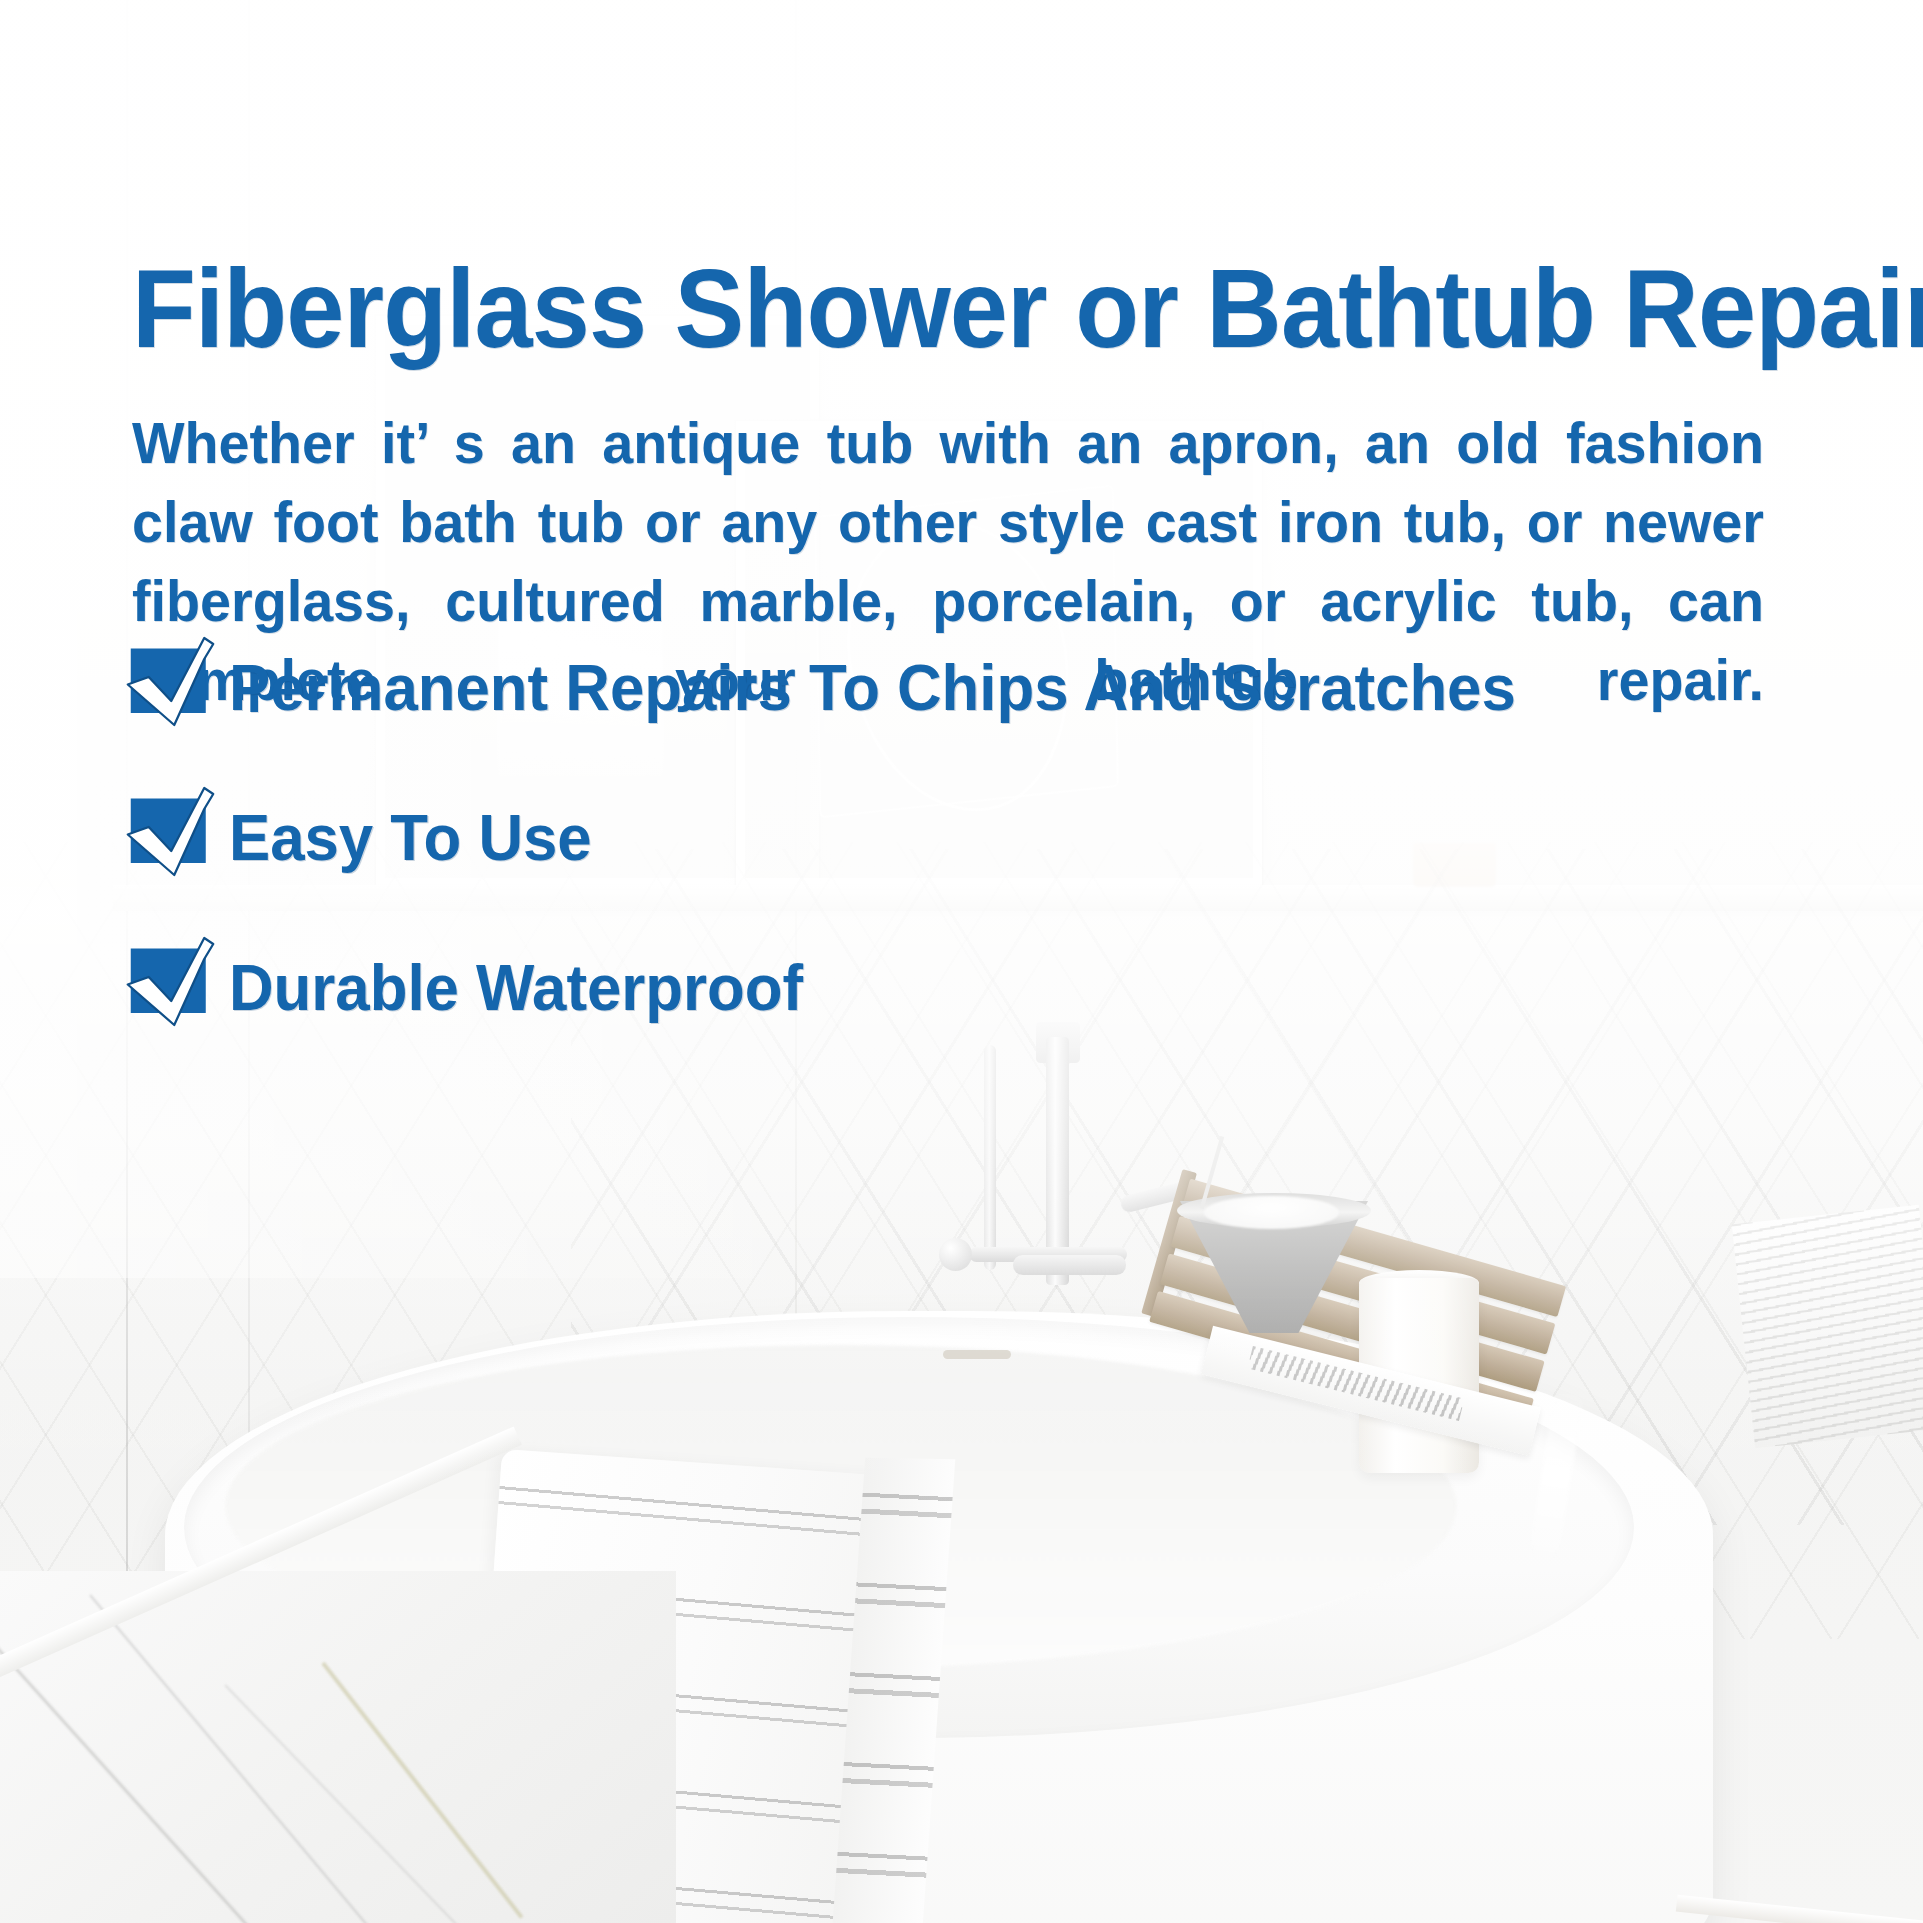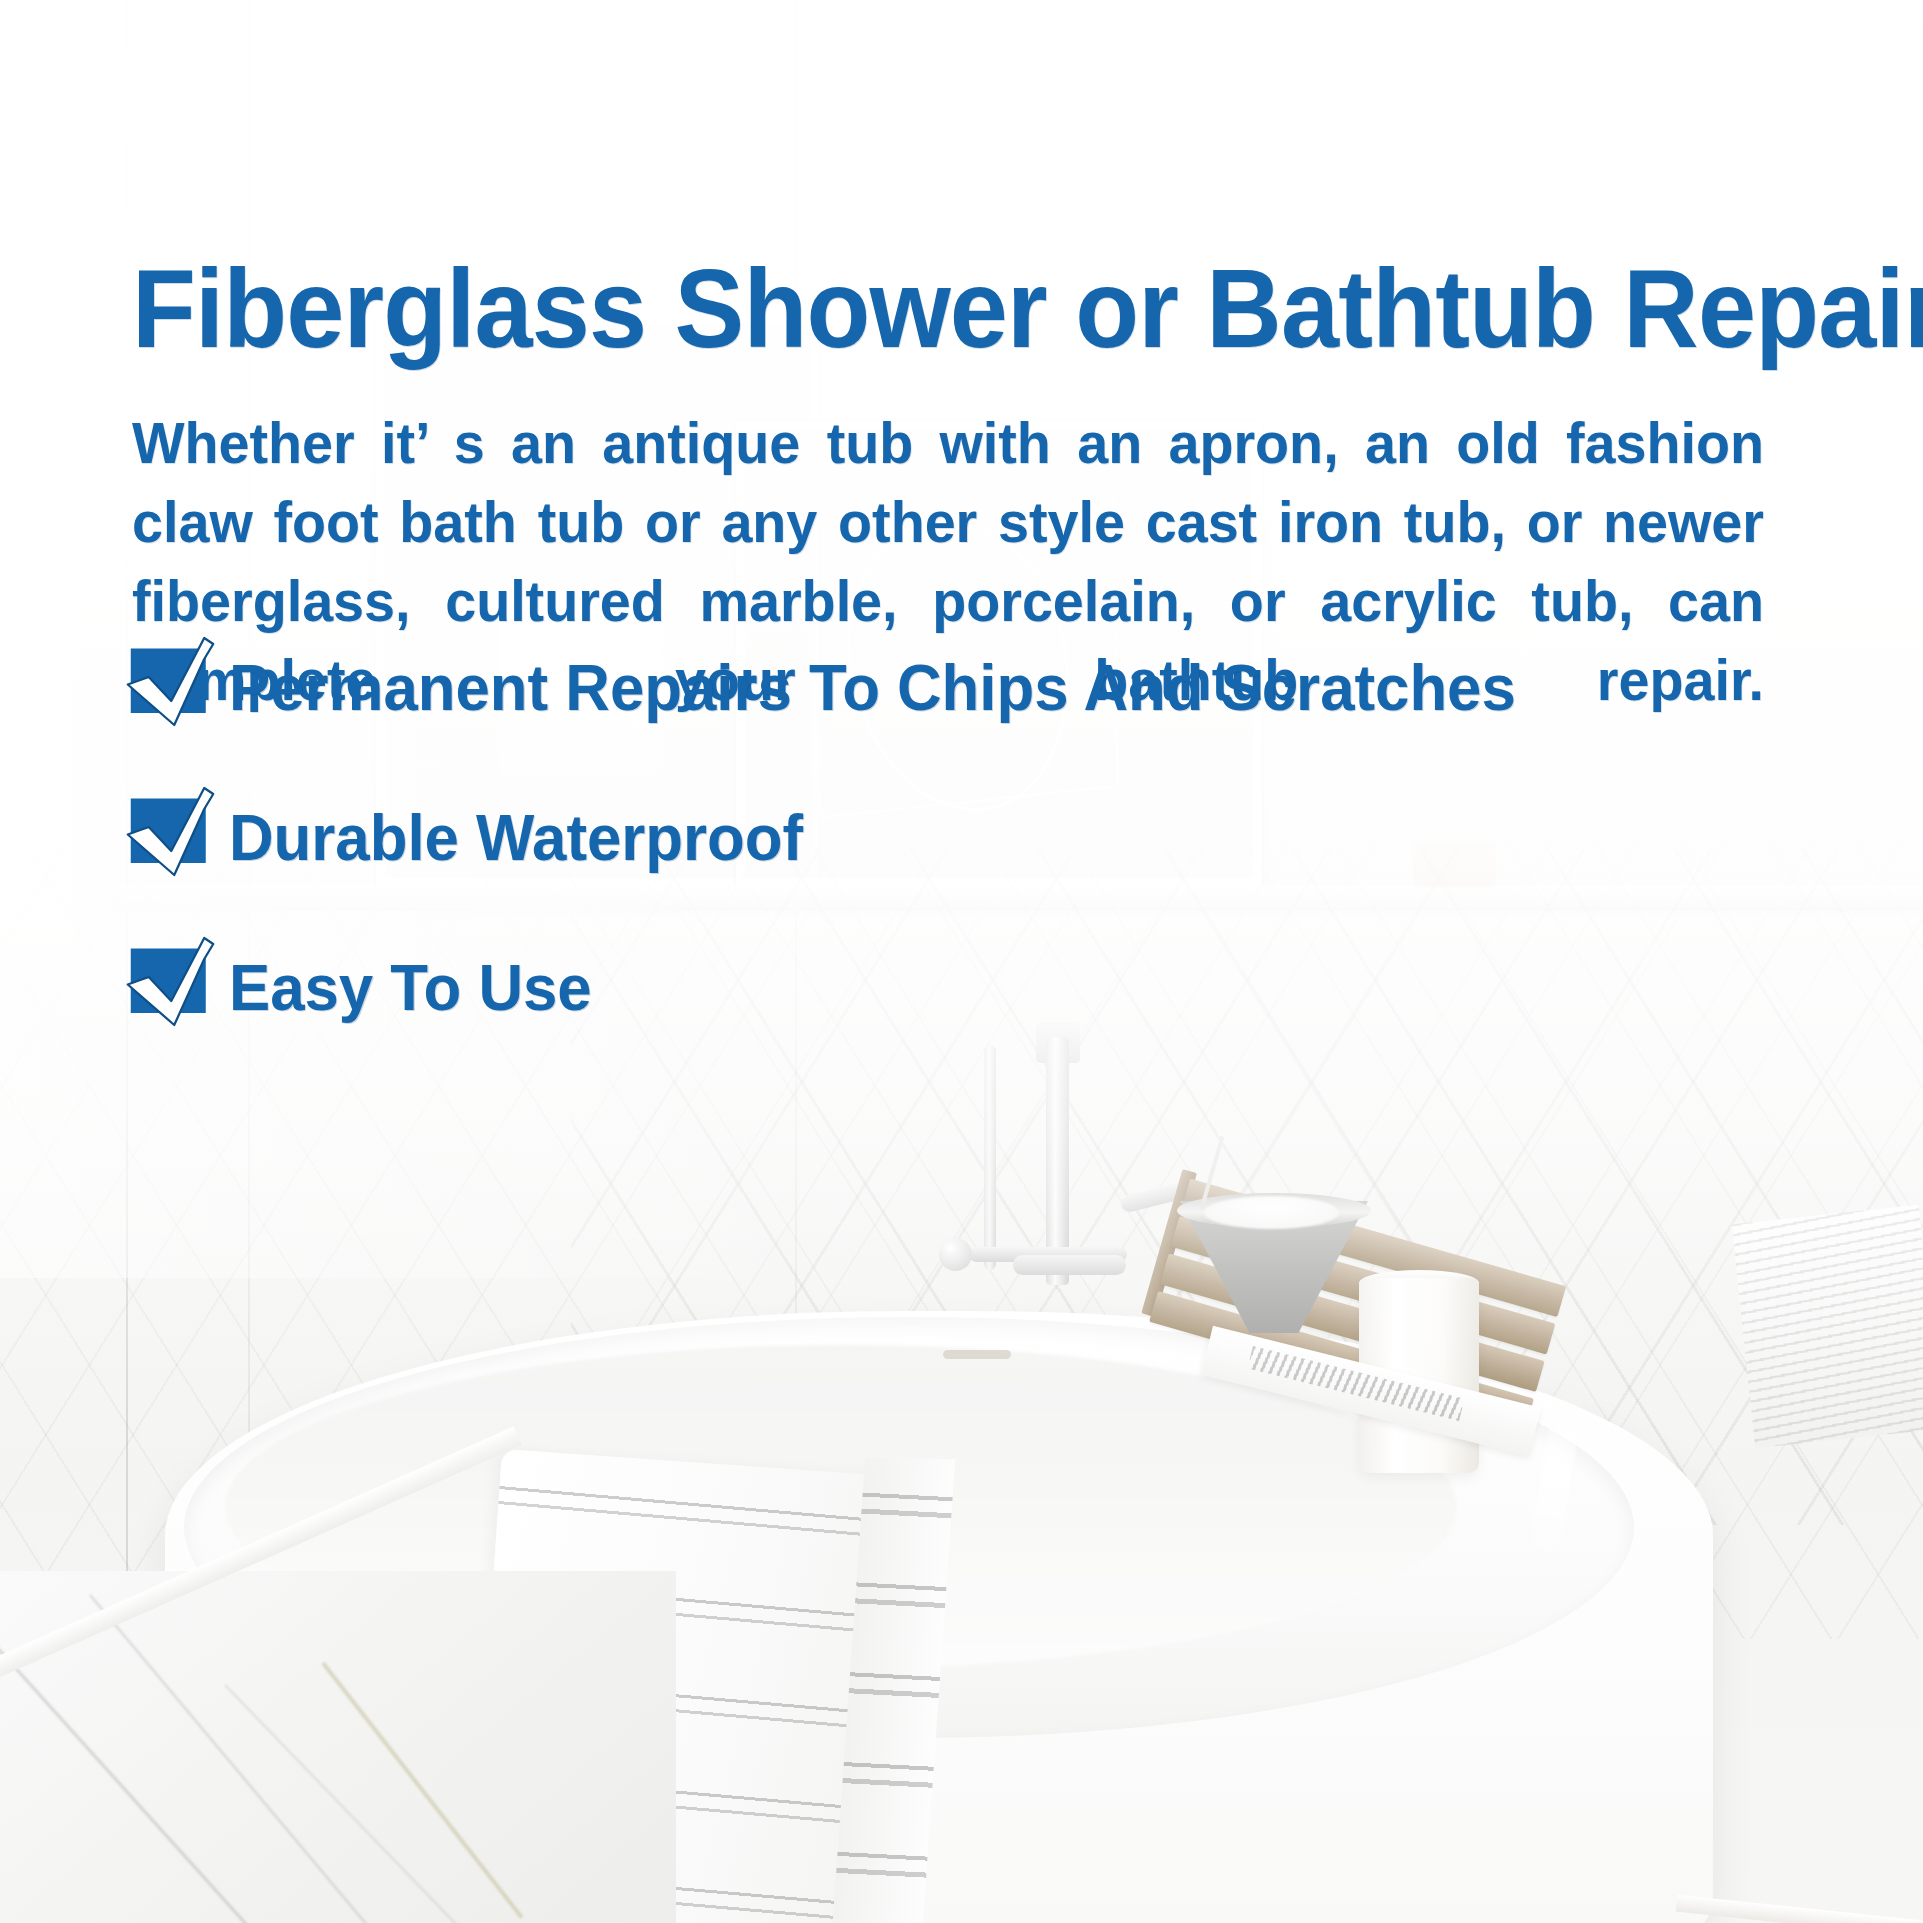--- a/index.html
+++ b/index.html
@@ -475,29 +475,29 @@
       </div>
 
 
       <div class="feature">
         <span class="check-wrap">
           <svg viewBox="0 0 118 132" xmlns="http://www.w3.org/2000/svg">
             <rect x="6" y="22" width="100" height="86" fill="#1566AD"></rect>
             <path d="M2 70 L30 60 L60 92 L104 8 L116 16 L104 36 L64 124 Z" fill="#FFFFFF" stroke="#0F4F88" stroke-width="3" stroke-linejoin="round"></path>
           </svg>
         </span>
-        <span class="feature-label">Durable Waterproof</span>
+        <span class="feature-label">Easy To Use</span>
       </div>
 
       <div class="feature">
         <span class="check-wrap">
           <svg viewBox="0 0 118 132" xmlns="http://www.w3.org/2000/svg">
             <rect x="6" y="22" width="100" height="86" fill="#1566AD"></rect>
             <path d="M2 70 L30 60 L60 92 L104 8 L116 16 L104 36 L64 124 Z" fill="#FFFFFF" stroke="#0F4F88" stroke-width="3" stroke-linejoin="round"></path>
           </svg>
         </span>
-        <span class="feature-label">Easy To Use</span>
+        <span class="feature-label">Durable Waterproof</span>
       </div>
 
     </div>
   </div>
 </div>
 
 
 </body></html>

